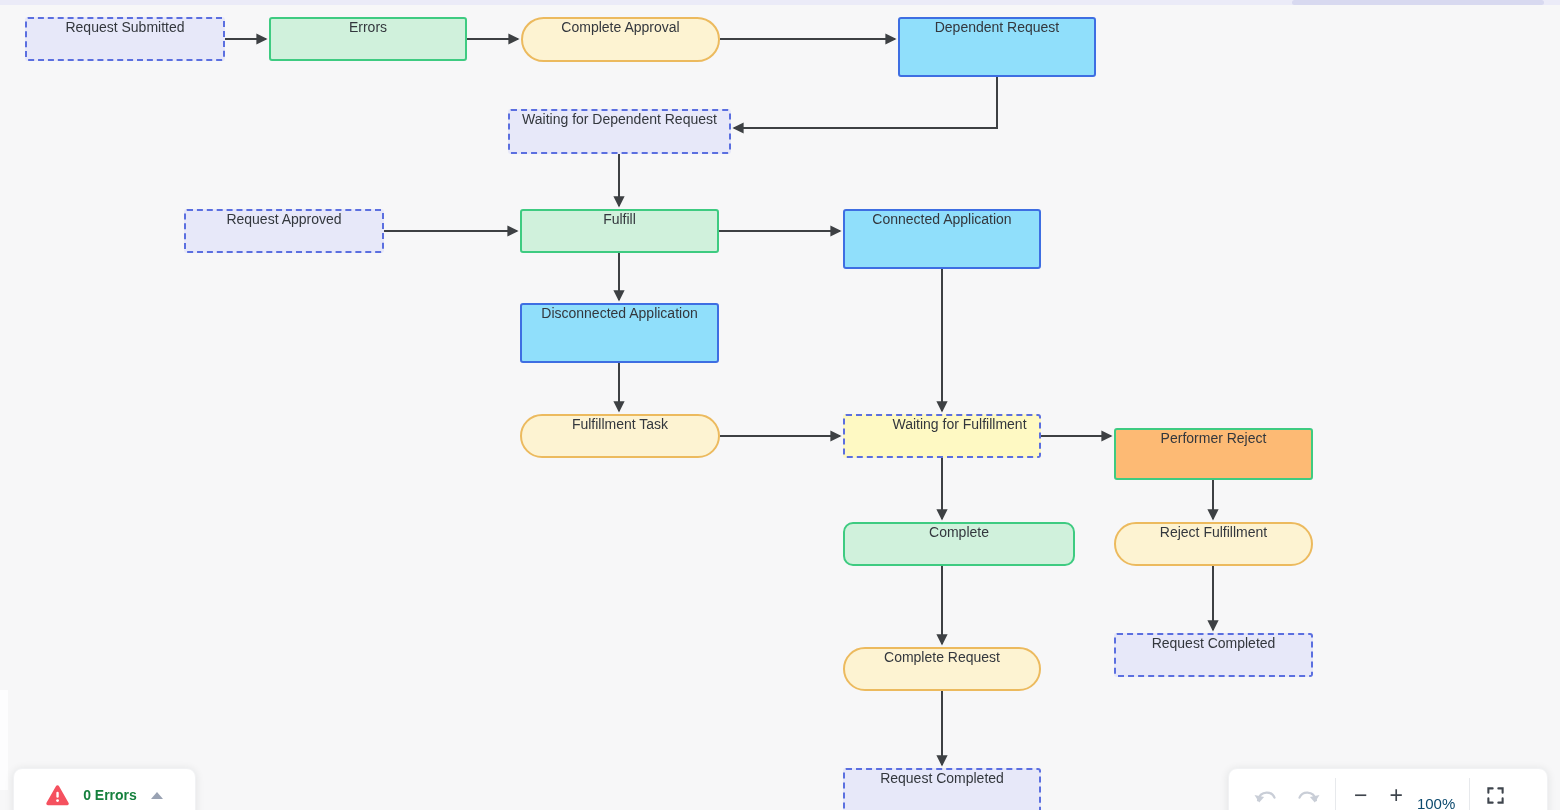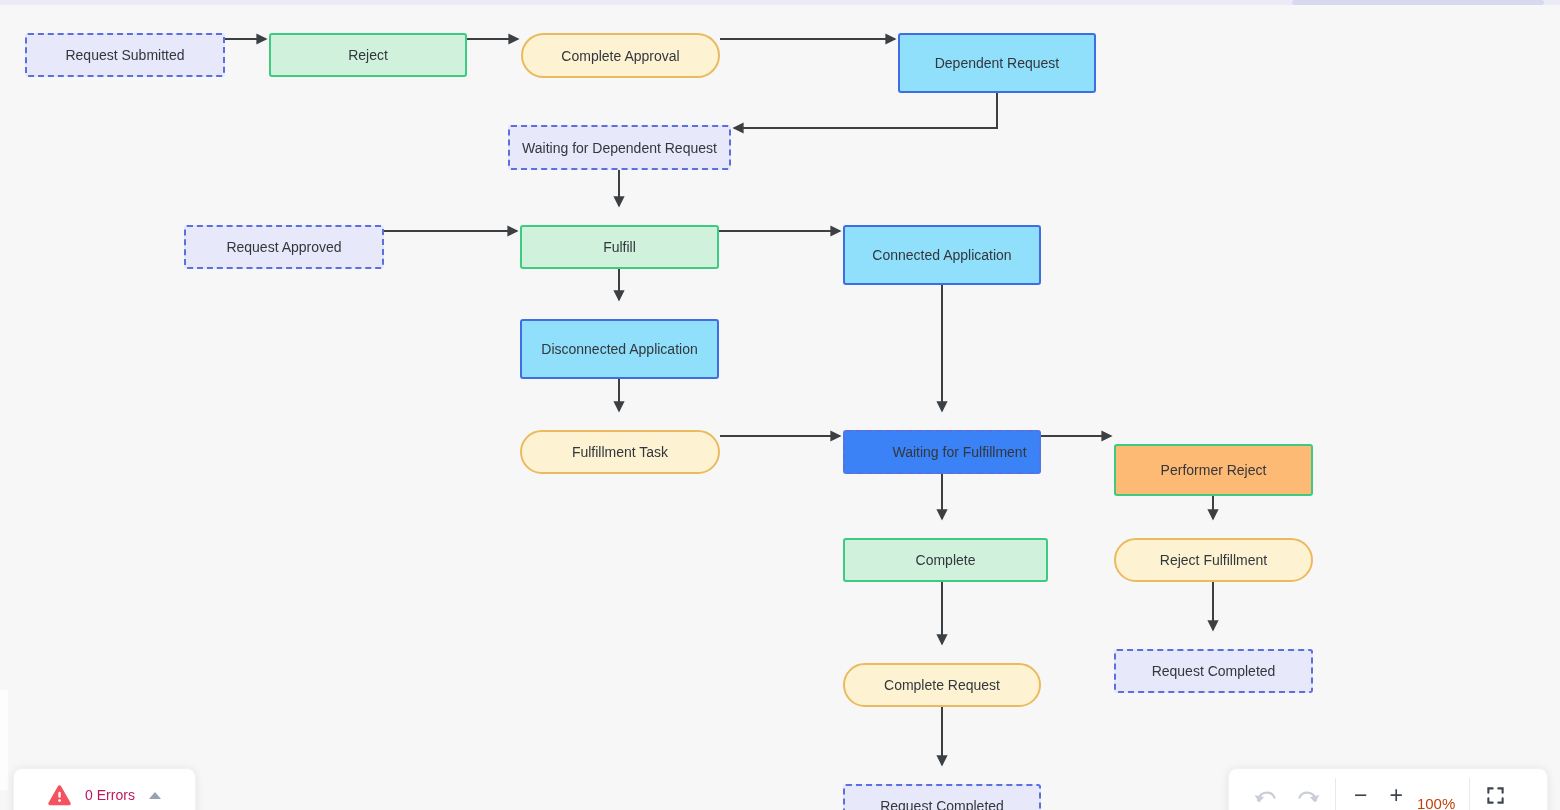--- a/index.html
+++ b/index.html
@@ -9,40 +9,40 @@
     font-family:"Liberation Sans", sans-serif;
   }
   
   .hscroll-track{position:absolute;left:0;top:0;width:1560px;height:5px;}
   .hscroll-thumb{position:absolute;top:0;height:5px;border-radius:3px;}
   
   .left-strip{position:absolute;left:0;top:690px;width:8px;height:100px;background:#fdfdfe;}
   
   #edge-svg{position:absolute;left:0;top:0;width:1560px;height:810px;}
   .node{
-    position:absolute;display:flex;align-items:center;justify-content:center;
+    position:absolute;display:flex;justify-content:center;
     font-size:14px;color:#33373d;white-space:nowrap;box-sizing:border-box;
-    border-width:2px;border-style:solid;border-radius:3px;margin-top:16px;
+    border-width:2px;border-style:solid;border-radius:3px;
   }
   .node.pill{border-radius:23px;}
   
   .card{
     position:absolute;background:#ffffff;border-radius:9px;
     box-shadow:0 1px 8px rgba(31,35,41,.10);border:1px solid #f1f2f4;
     display:flex;align-items:center;box-sizing:border-box;
   }
   #error-card{left:13px;top:768px;width:183px;height:54px;padding:0 20px;gap:14px;justify-content:center;}
-  #error-label{font-size:14px;color:#be185d;}
+  #error-label{font-size:14px;color:#15803d;font-weight:bold;}
   .chev-up{width:0;height:0;border-left:6px solid transparent;border-right:6px solid transparent;border-bottom:7px solid #99a2b3;cursor:pointer;}
   #zoom-card{left:1228px;top:768px;width:320px;height:54px;padding:0 16px;}
   .tool-btn{background:none;border:none;padding:0;display:flex;align-items:center;justify-content:center;cursor:pointer;color:#3f454d;}
   .tool-btn.disabled{color:#c9ced7;}
   .vdiv{width:1px;height:34px;background:#e7e9ec;margin:0 14px;}
   .sign{font-size:23px;line-height:1;color:#3f454d;font-weight:400;}
-  #zoom-level{font-size:15px;color:#c2410c;margin-left:14px;margin-top:16px;}
+  #zoom-level{font-size:15px;color:#0c4a6e;margin-left:14px;margin-top:16px;}
 </style>
 </head>
 <body style="background: rgb(247, 247, 248);">
 
 <div class="hscroll-track" style="background: rgb(235, 235, 248);">
   <div class="hscroll-thumb" id="hthumb" style="background: rgb(216, 217, 240); left: 1292px; width: 252px;"></div>
 </div>
 
 <div class="left-strip"></div>
 
@@ -71,21 +71,21 @@
       <polyline points="1213,566 1213,630" fill="none" stroke="#3d4043" stroke-width="2" marker-end="url(#arrowhead)"></polyline>
       <polyline points="942,691 942,765" fill="none" stroke="#3d4043" stroke-width="2" marker-end="url(#arrowhead)"></polyline>
     </g>
 </svg>
 
 <div id="node-layer">
     <div class="node" style="left: 25px; top: 17px; width: 200px; height: 44px; background: rgb(231, 232, 249); border-color: rgb(91, 111, 224); border-style: dashed;">
       <span>Request Submitted</span>
     </div>
     <div class="node" style="left: 269px; top: 17px; width: 198px; height: 44px; background: rgb(208, 241, 220); border-color: rgb(62, 203, 129); border-style: solid;">
-      <span>Reject</span>
+      <span>Errors</span>
     </div>
     <div class="node pill" style="left: 521px; top: 17px; width: 199px; height: 45px; background: rgb(253, 243, 210); border-color: rgb(236, 186, 94); border-style: solid;">
       <span>Complete Approval</span>
     </div>
     <div class="node" style="left: 898px; top: 17px; width: 198px; height: 60px; background: rgb(144, 223, 251); border-color: rgb(62, 110, 226); border-style: solid;">
       <span>Dependent Request</span>
     </div>
     <div class="node" style="left: 508px; top: 109px; width: 223px; height: 45px; background: rgb(231, 232, 249); border-color: rgb(91, 111, 224); border-style: dashed;">
       <span>Waiting for Dependent Request</span>
     </div>
@@ -97,27 +97,27 @@
     </div>
     <div class="node" style="left: 843px; top: 209px; width: 198px; height: 60px; background: rgb(144, 223, 251); border-color: rgb(62, 110, 226); border-style: solid;">
       <span>Connected Application</span>
     </div>
     <div class="node" style="left: 520px; top: 303px; width: 199px; height: 60px; background: rgb(144, 223, 251); border-color: rgb(62, 110, 226); border-style: solid;">
       <span>Disconnected Application</span>
     </div>
     <div class="node pill" style="left: 520px; top: 414px; width: 200px; height: 44px; background: rgb(253, 243, 210); border-color: rgb(236, 186, 94); border-style: solid;">
       <span>Fulfillment Task</span>
     </div>
-    <div class="node" style="left: 843px; top: 414px; width: 198px; height: 44px; background: #3b82f6; border-color: rgb(91, 111, 224); border-style: dashed; padding-left: 35px;">
+    <div class="node" style="left: 843px; top: 414px; width: 198px; height: 44px; background: #fef9c3; border-color: rgb(91, 111, 224); border-style: dashed; padding-left: 35px;">
       <span>Waiting for Fulfillment</span>
     </div>
     <div class="node" style="left: 1114px; top: 428px; width: 199px; height: 52px; background: #fdba74; border-color: rgb(62, 203, 129); border-style: solid;">
       <span>Performer Reject</span>
     </div>
-    <div class="node" style="left: 843px; top: 522px; width: 205px; height: 44px; background: rgb(208, 241, 220); border-color: rgb(62, 203, 129); border-style: solid;">
+    <div class="node" style="left: 843px; top: 522px; width: 232px; height: 44px; background: rgb(208, 241, 220); border-color: rgb(62, 203, 129); border-style: solid; border-radius: 10px;">
       <span>Complete</span>
     </div>
     <div class="node pill" style="left: 1114px; top: 522px; width: 199px; height: 44px; background: rgb(253, 243, 210); border-color: rgb(236, 186, 94); border-style: solid;">
       <span>Reject Fulfillment</span>
     </div>
     <div class="node" style="left: 1114px; top: 633px; width: 199px; height: 44px; background: rgb(231, 232, 249); border-color: rgb(91, 111, 224); border-style: dashed;">
       <span>Request Completed</span>
     </div>
     <div class="node pill" style="left: 843px; top: 647px; width: 198px; height: 44px; background: rgb(253, 243, 210); border-color: rgb(236, 186, 94); border-style: solid;">
       <span>Complete Request</span>

